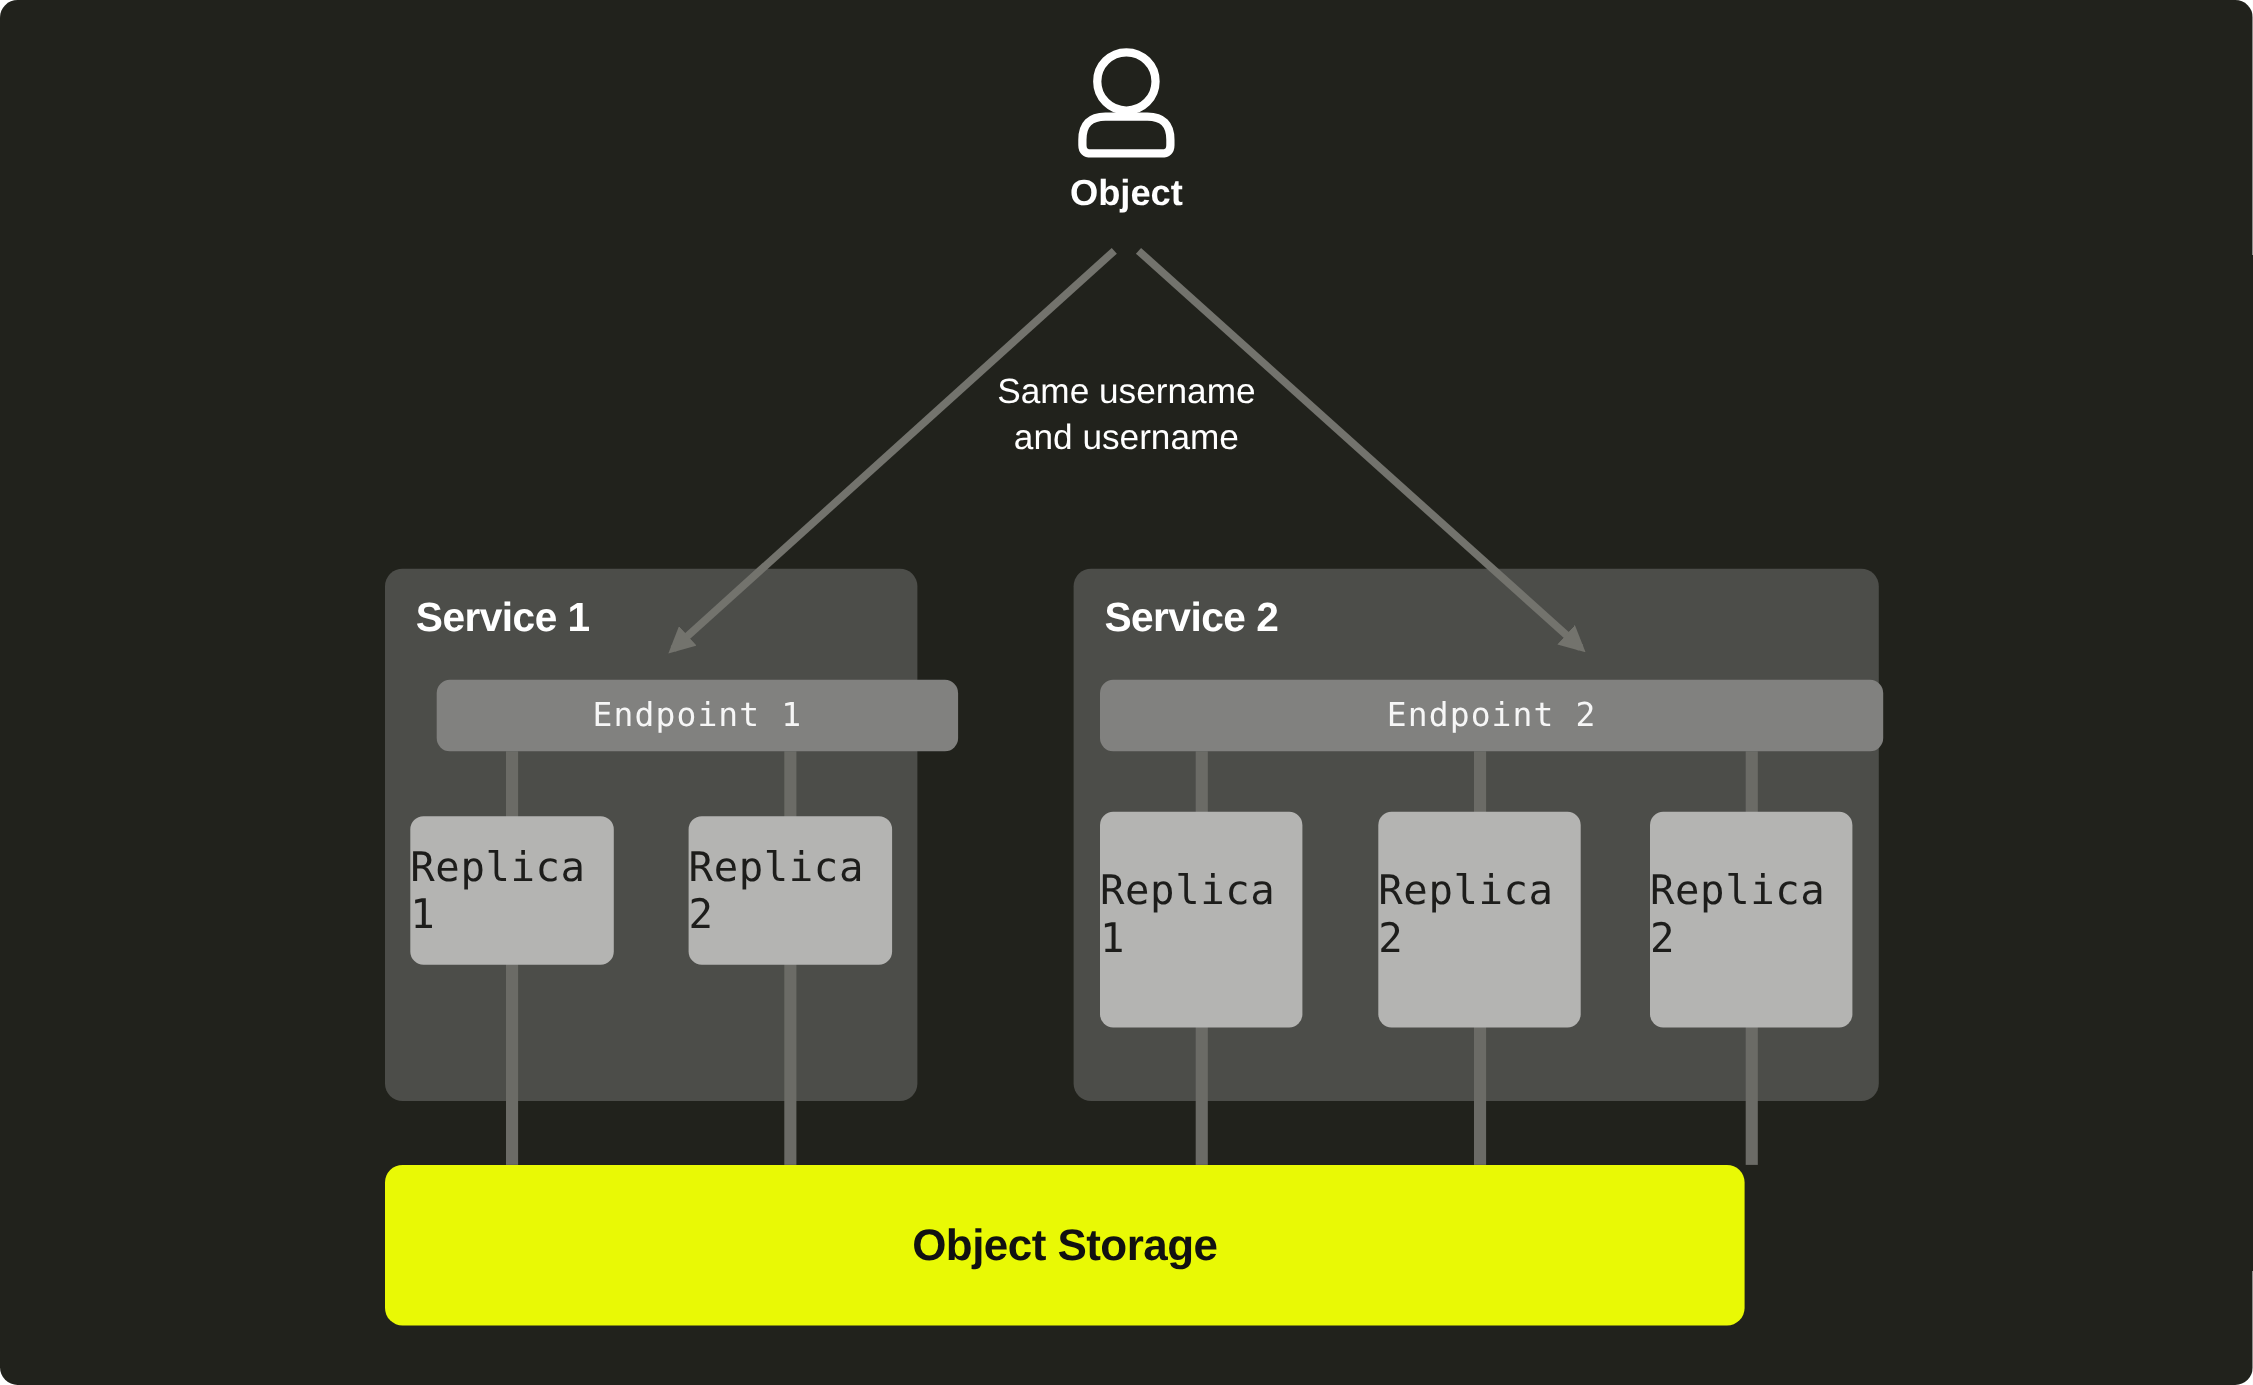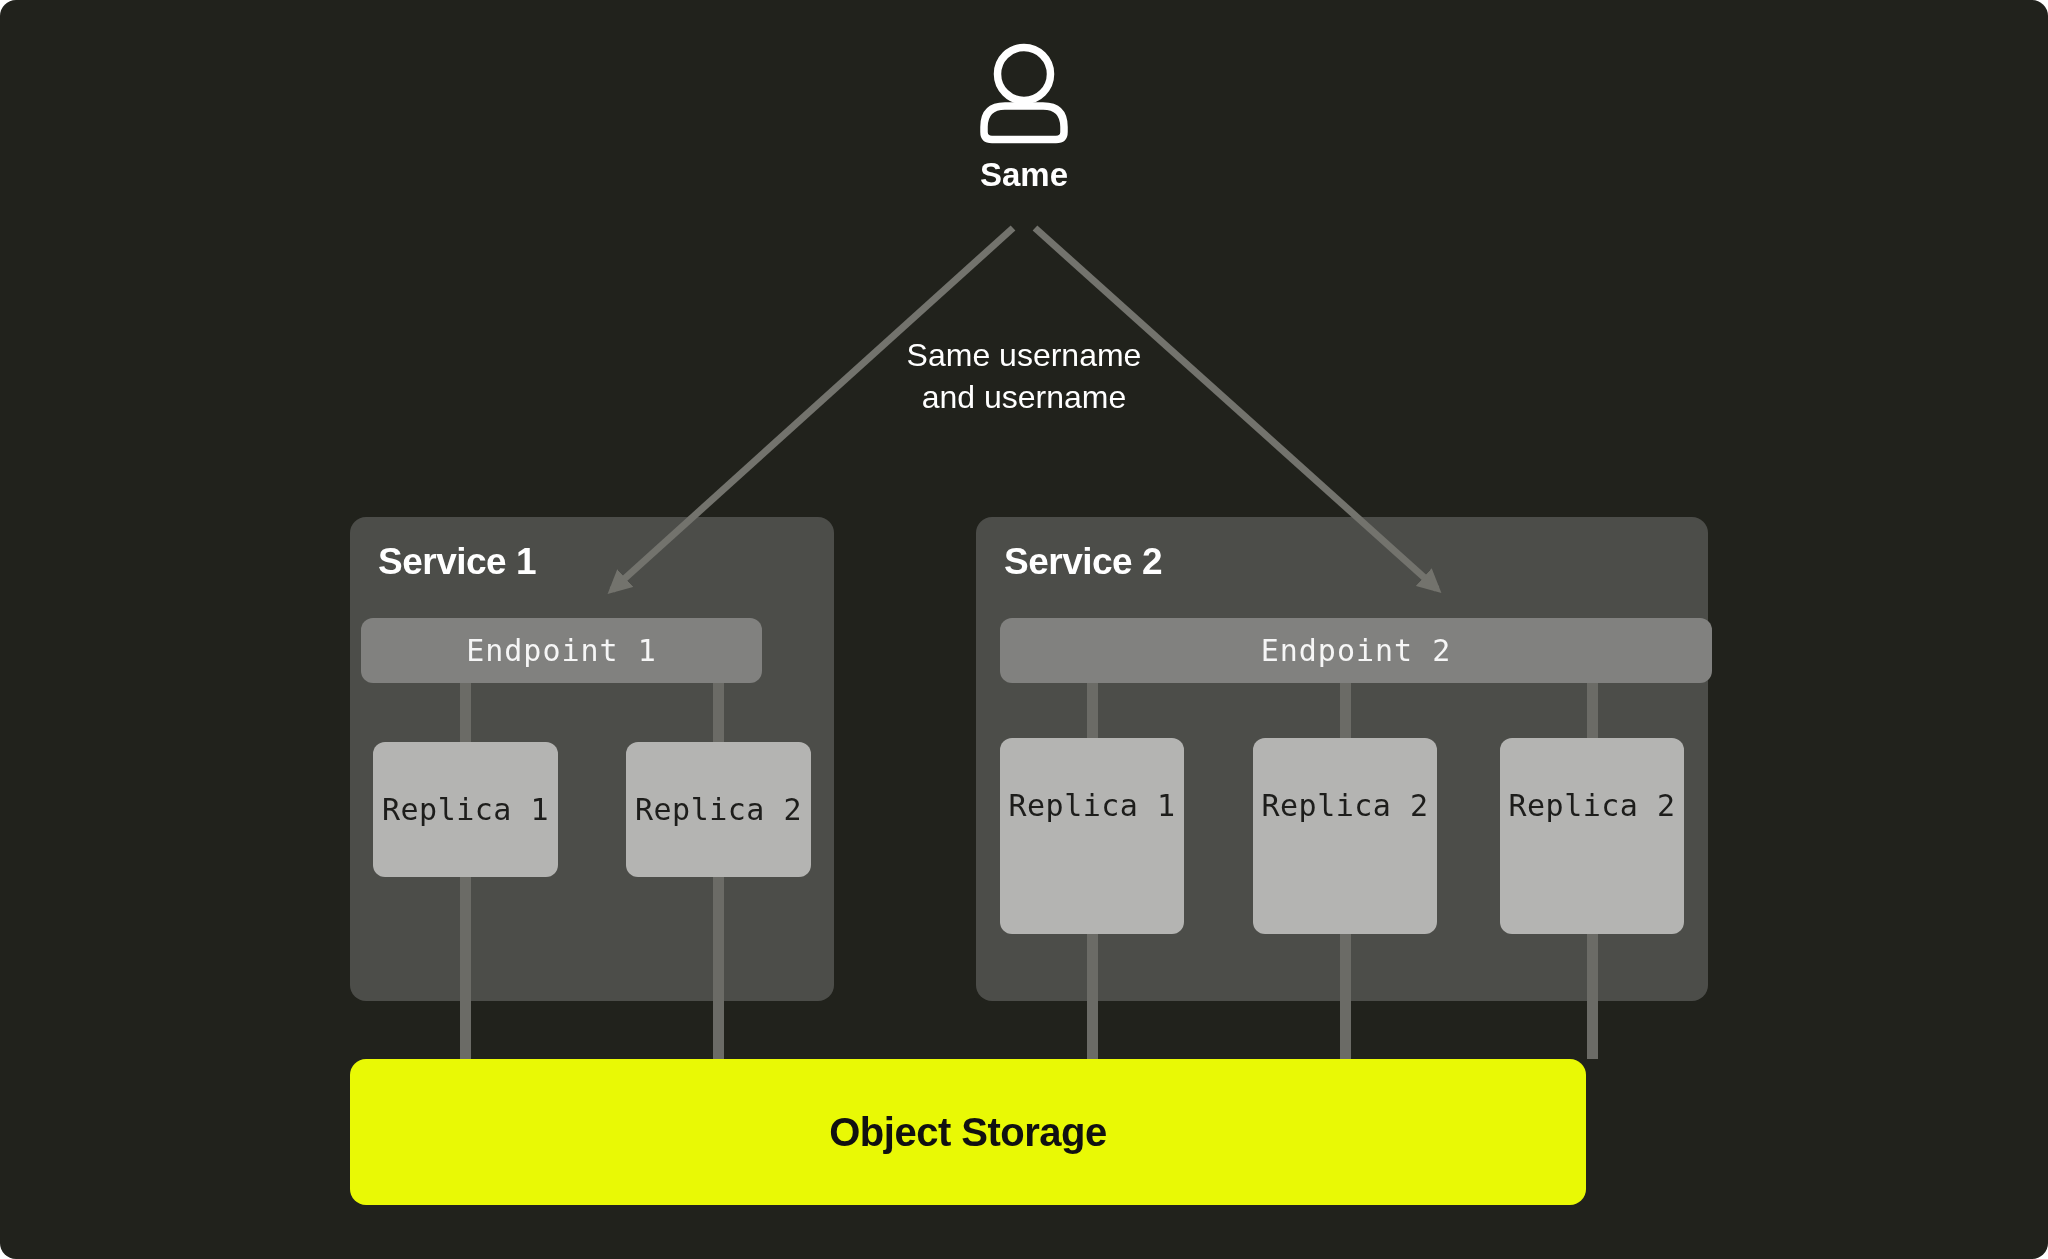--- a/index.html
+++ b/index.html
@@ -48,27 +48,27 @@
   .connector.c3 { left: 1087px; }
   .connector.c4 { left: 1340px; }
   .connector.c5 { left: 1587px; }
   .endpoint {
     position: absolute; top: 618px; height: 65px;
     background: #81817f; border-radius: 12px; z-index: 3;
     display: flex; align-items: center; justify-content: center;
     font-family: "DejaVu Sans Mono", monospace;
     font-size: 30px; color: #f6f6f6; letter-spacing: 1px;
   }
-  .endpoint.e1 { left: 361px; width: 401px; text-align: right; }
+  .endpoint.e1 { left: 397px; width: 474px; text-align: right; }
   .endpoint.e2 { left: 1000px; width: 712px; }
   .replica {
     position: absolute; background: #b4b4b2; border-radius: 12px; z-index: 3;
     display: flex; justify-content: center; box-sizing: border-box;
     font-family: "DejaVu Sans Mono", monospace;
-    font-size: 30px; color: #1d1d1b; letter-spacing: 0.5px;
+    font-size: 37px; color: #1d1d1b; letter-spacing: 0.5px;
   }
   .replica.short { top: 742px; height: 135px; width: 185px; align-items: center; }
   .replica.tall  { top: 738px; height: 196px; width: 184px; align-items: flex-start; padding-top: 50px; }
   .replica.r1a { left: 373px; }
   .replica.r1b { left: 626px; }
   .replica.r2a { left: 1000px; }
   .replica.r2b { left: 1253px; }
   .replica.r2c { left: 1500px; }
   .storage {
     position: absolute; left: 350px; top: 1059px; width: 1236px; height: 146px;
@@ -80,21 +80,21 @@
 </head>
 <body>
 
 <div class="stage">
   <div class="canvas"></div>
 
   <svg class="alice-icon" viewBox="0 0 100 114">
     <circle cx="50" cy="40" r="26.5" fill="none" stroke="#ffffff" stroke-width="7.5"></circle>
     <path d="M 10 98 L 10 93 Q 10 72 31 72 L 69 72 Q 90 72 90 93 L 90 98 Q 90 105.5 82 105.5 L 18 105.5 Q 10 105.5 10 98 Z" fill="none" stroke="#ffffff" stroke-width="7.5" stroke-linejoin="round"></path>
   </svg>
-  <div class="alice-label">Same</div>
+  <div class="alice-label">Object</div>
 
   <svg class="arrows" viewBox="0 0 2048 1259">
     <defs>
       <marker id="arrowhead" viewBox="0 0 10 10" refX="7.5" refY="5" markerWidth="3.4" markerHeight="3.4" orient="auto-start-reverse">
         <path d="M 0 0 L 10 5 L 0 10 z" fill="#73736d"></path>
       </marker>
     </defs>
     <line x1="1013" y1="228" x2="612" y2="590" stroke="#73736d" stroke-width="7" marker-end="url(#arrowhead)"></line>
     <line x1="1035" y1="228" x2="1437" y2="589" stroke="#73736d" stroke-width="7" marker-end="url(#arrowhead)"></line>
   </svg>

